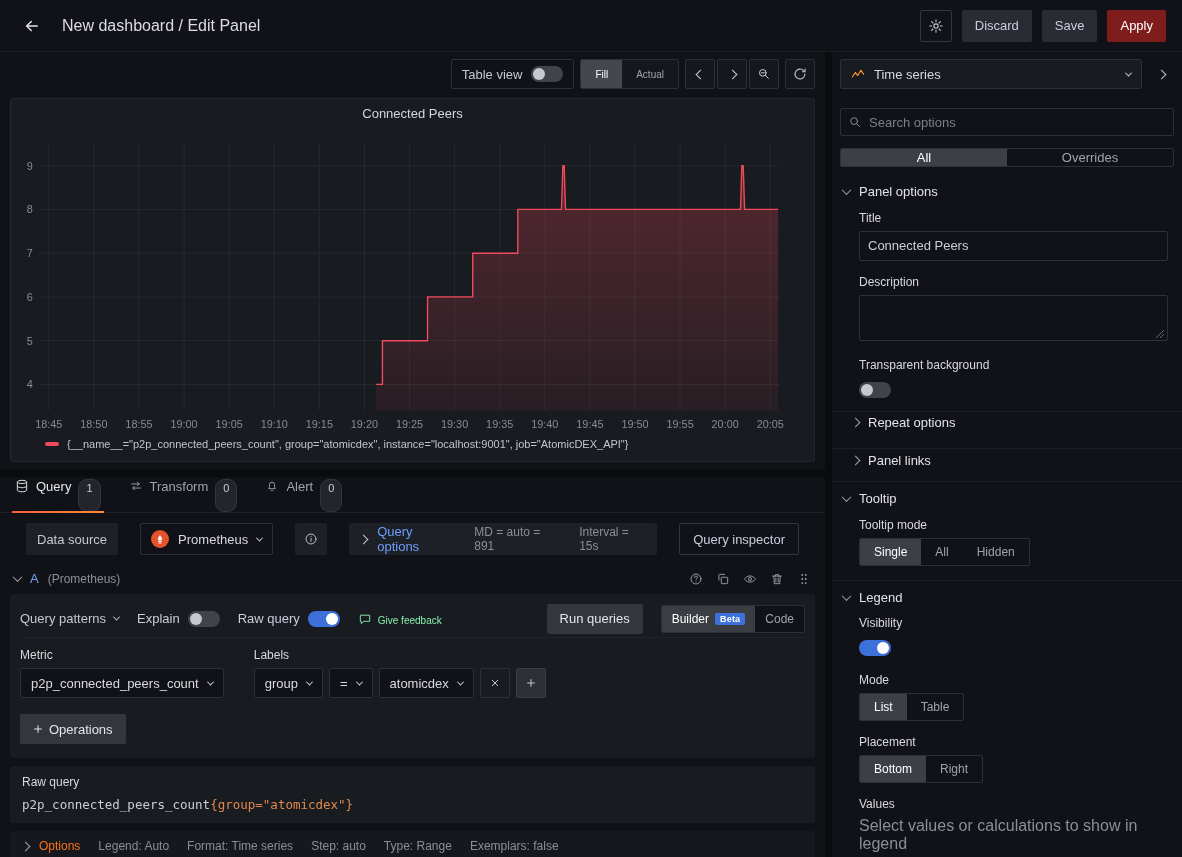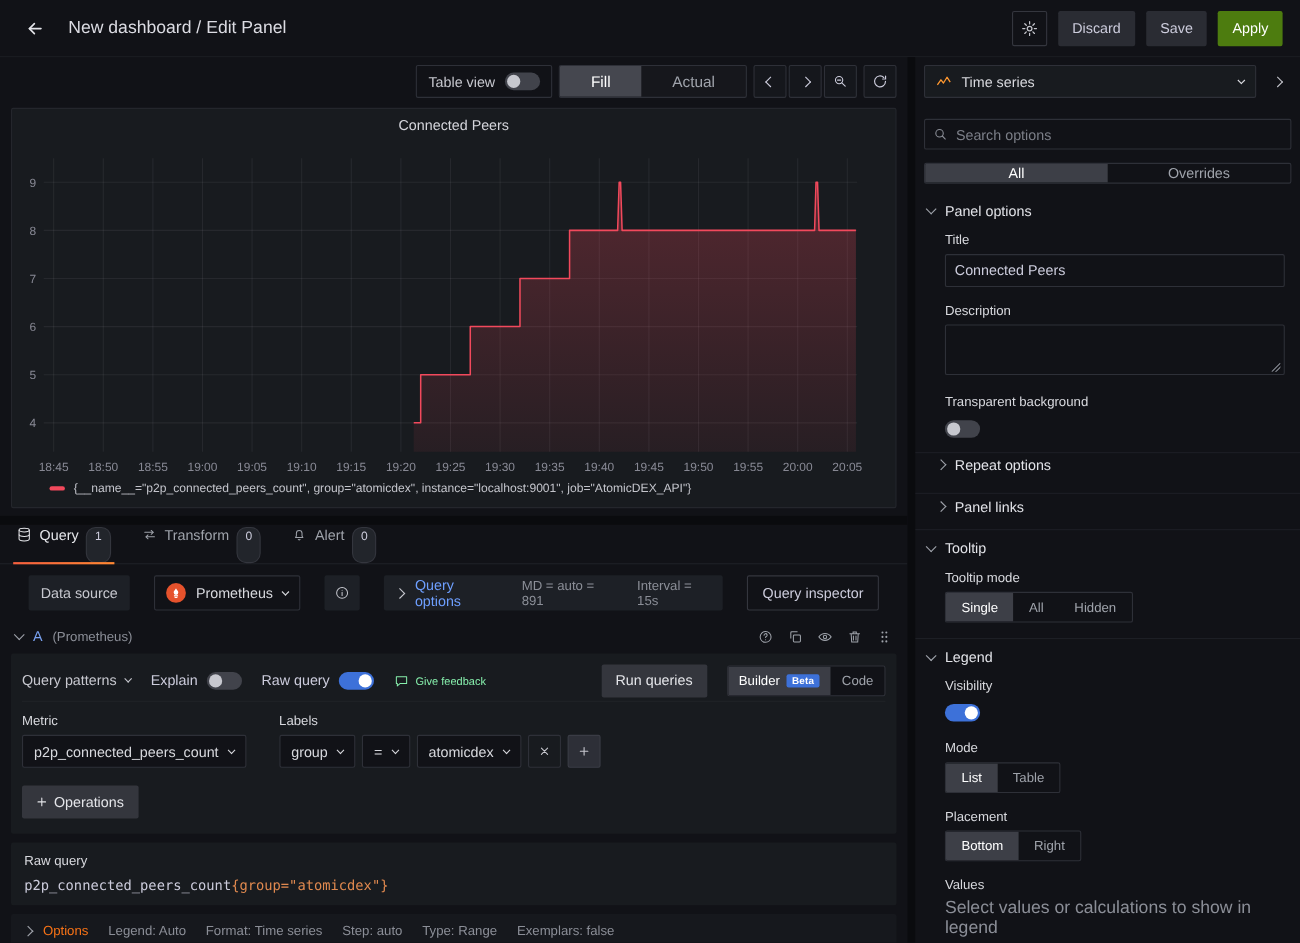--- a/index.html
+++ b/index.html
@@ -15,36 +15,36 @@
   .chev.right{transform:rotate(-45deg)}
   .chev.left{transform:rotate(135deg)}
   .chev.sm{width:5px;height:5px}
 
   
   .topbar{height:52px;display:flex;align-items:center;gap:14px;padding:0 16px;border-bottom:1px solid #1b1d22}
   .page-title{font-size:16px;font-weight:400;color:#dcdce3}
   .topbar-right{margin-left:auto;display:flex;align-items:center;gap:10px}
   .btn{height:32px;padding:0 13px;border-radius:2px;display:inline-flex;align-items:center;gap:6px;font-size:13px}
   .btn.secondary{background:#2a2c33;color:#ccccdc}
-  .btn.primary{background:#4d7c0f;color:#fff}
+  .btn.primary{background:#7f1d1d;color:#fff}
   .btn.outline{border:1px solid #34363e;color:#ccccdc}
   .btn.gray{background:#34363d;color:#e4e5e9;height:30px}
   .iconbtn{width:32px;height:32px;display:inline-flex;align-items:center;justify-content:center;border-radius:2px;color:#c3c4cb}
   .iconbtn.bordered{border:1px solid #34363e}
 
   .content-row{display:flex;height:805px}
   .main-col{flex:1;min-width:0;display:flex;flex-direction:column;overflow:hidden}
   .v-splitter{width:7px;background:#0a0b0e;cursor:col-resize;flex:none}
   .sidebar{width:350px;flex:none;display:flex;flex-direction:column;overflow:hidden}
 
   
   .toolbar{height:44px;flex:none;display:flex;align-items:center;justify-content:flex-end;gap:6px;padding:0 10px}
   .tv-group{display:flex;align-items:center;gap:9px;height:30px;padding:0 10px;border:1px solid #2e3038;border-radius:2px;color:#c7c8cf}
   .seg{display:inline-flex;height:30px;border:1px solid #2e3038;border-radius:2px;overflow:hidden;background:#16171c;align-items:stretch}
-  .seg .opt{padding:0 28px;display:inline-flex;align-items:center;gap:6px;color:#9fa3ab;font-size:14px}
+  .seg .opt{padding:0 14px;display:inline-flex;align-items:center;gap:6px;color:#9fa3ab;font-size:10px}
   .seg .opt.sel{background:#45474f;color:#fff}
   .timepicker{display:flex;gap:2px;align-items:center}
   .tbtn{height:30px;min-width:30px;padding:0 7px;border:1px solid #2e3038;border-radius:2px;background:#15171c;display:inline-flex;align-items:center;justify-content:center;gap:8px;color:#ccccdc}
   .tbtn.refresh{margin-left:4px}
   .timerange{padding:0 10px;font-size:13px}
 
   
   .toggle{width:32px;height:16px;border-radius:9px;background:#41434b;position:relative;display:inline-block;flex:none;cursor:pointer}
   .toggle::after{content:'';position:absolute;width:12px;height:12px;border-radius:50%;background:#c7c8cf;top:2px;left:2px}
   .toggle.on{background:#3d71d9}

